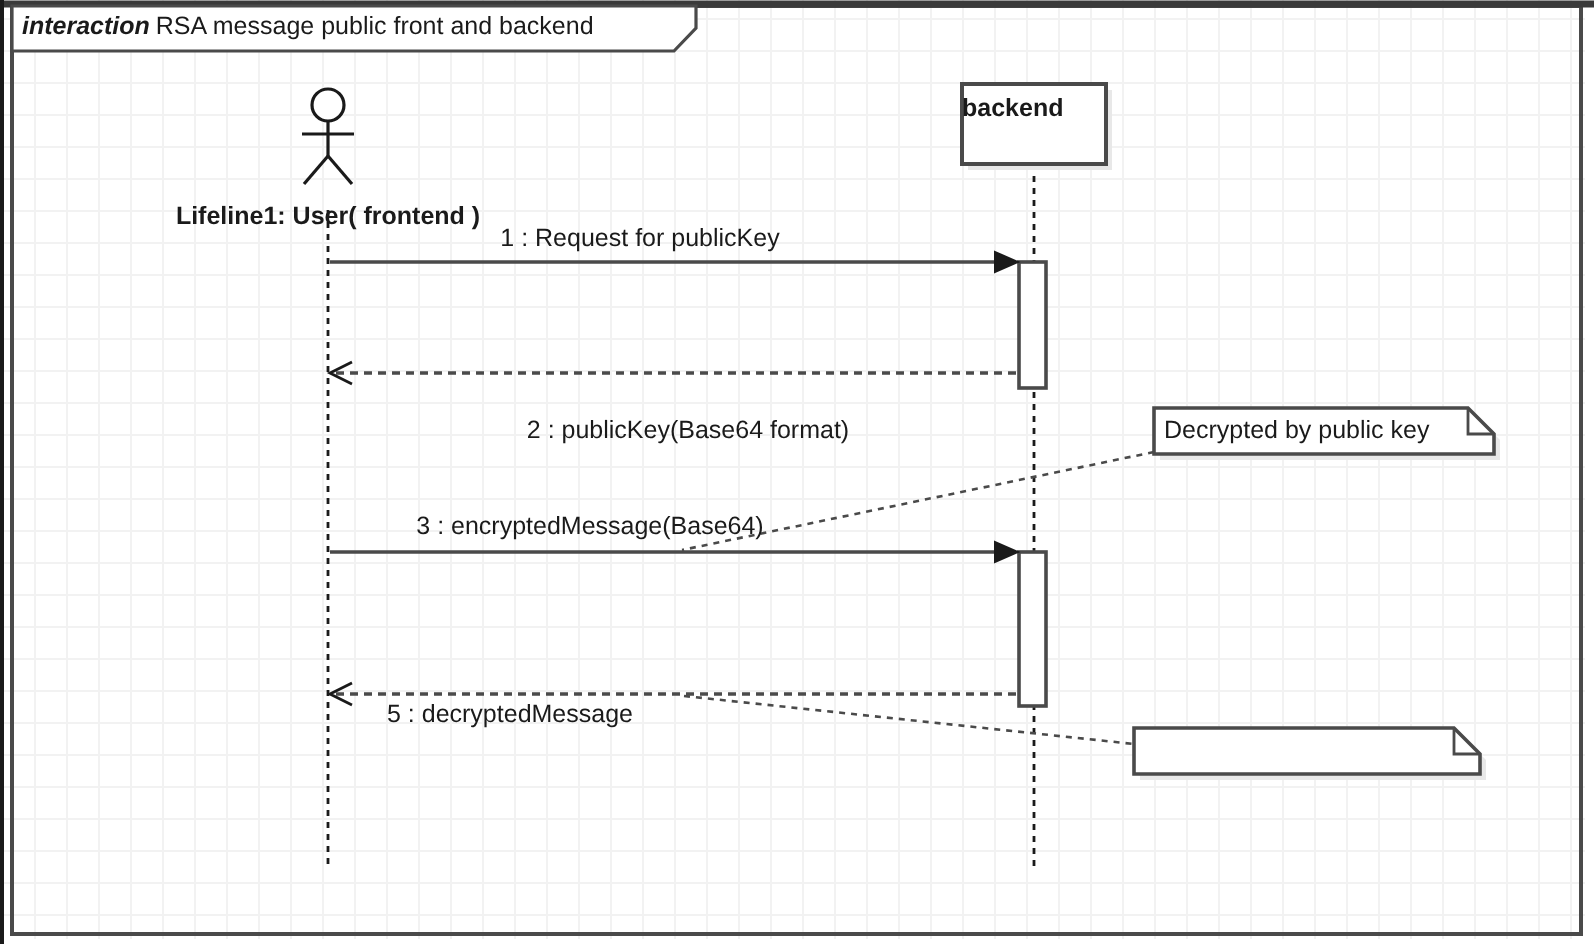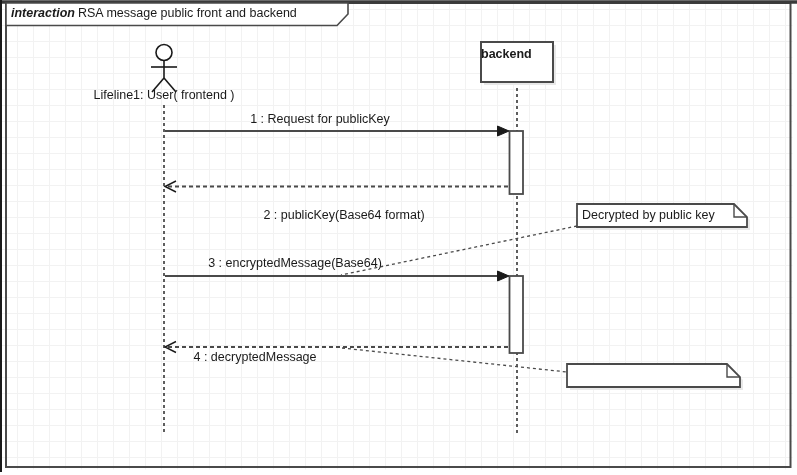--- a/index.html
+++ b/index.html
@@ -22,21 +22,21 @@
     position:absolute;
     font-size:12.5px;
     color:#1a1a1a;
     white-space:nowrap;
     line-height:14px;
   }
   .lbl.center{transform:translateX(-50%);}
   .bold{font-weight:bold;font-style:italic;}
   .tab-label{left:11px;top:6px;}
   .tab-label .rest{margin-left:3px;font-weight:normal;}
-  .actor-label{left:164px;top:88px;font-weight:normal;}
+  .actor-label{left:164px;top:101px;font-weight:bold;}
   .backend-label{left:481px;top:47px;width:48px;text-align:center;font-weight:bold;}
   .msg1-label{left:320px;top:112px;}
   .msg2-label{left:344px;top:188px;margin-top:20px;}
   .msg3-label{left:281px;top:256px;margin-left:14px;}
   .msg4-label{left:255px;top:350px;}
   .note1-label{left:582px;top:208px;}
   .note2-label{left:573px;top:368px;}
 </style>
 </head>
 <body>
@@ -117,18 +117,18 @@
   <div class="lbl center actor-label">Lifeline1: User( frontend )</div>
 
   <div class="lbl backend-label">backend</div>
 
   <div class="lbl center msg1-label">1 : Request for publicKey</div>
 
   <div class="lbl center msg2-label">2 : publicKey(Base64 format)</div>
 
   <div class="lbl center msg3-label">3 : encryptedMessage(Base64)</div>
 
-  <div class="lbl center msg4-label">4 : decryptedMessage</div>
+  <div class="lbl center msg4-label">5 : decryptedMessage</div>
 
   <div class="lbl note1-label">Decrypted by public key</div>
 
 
 </div>
 
 </body></html>

